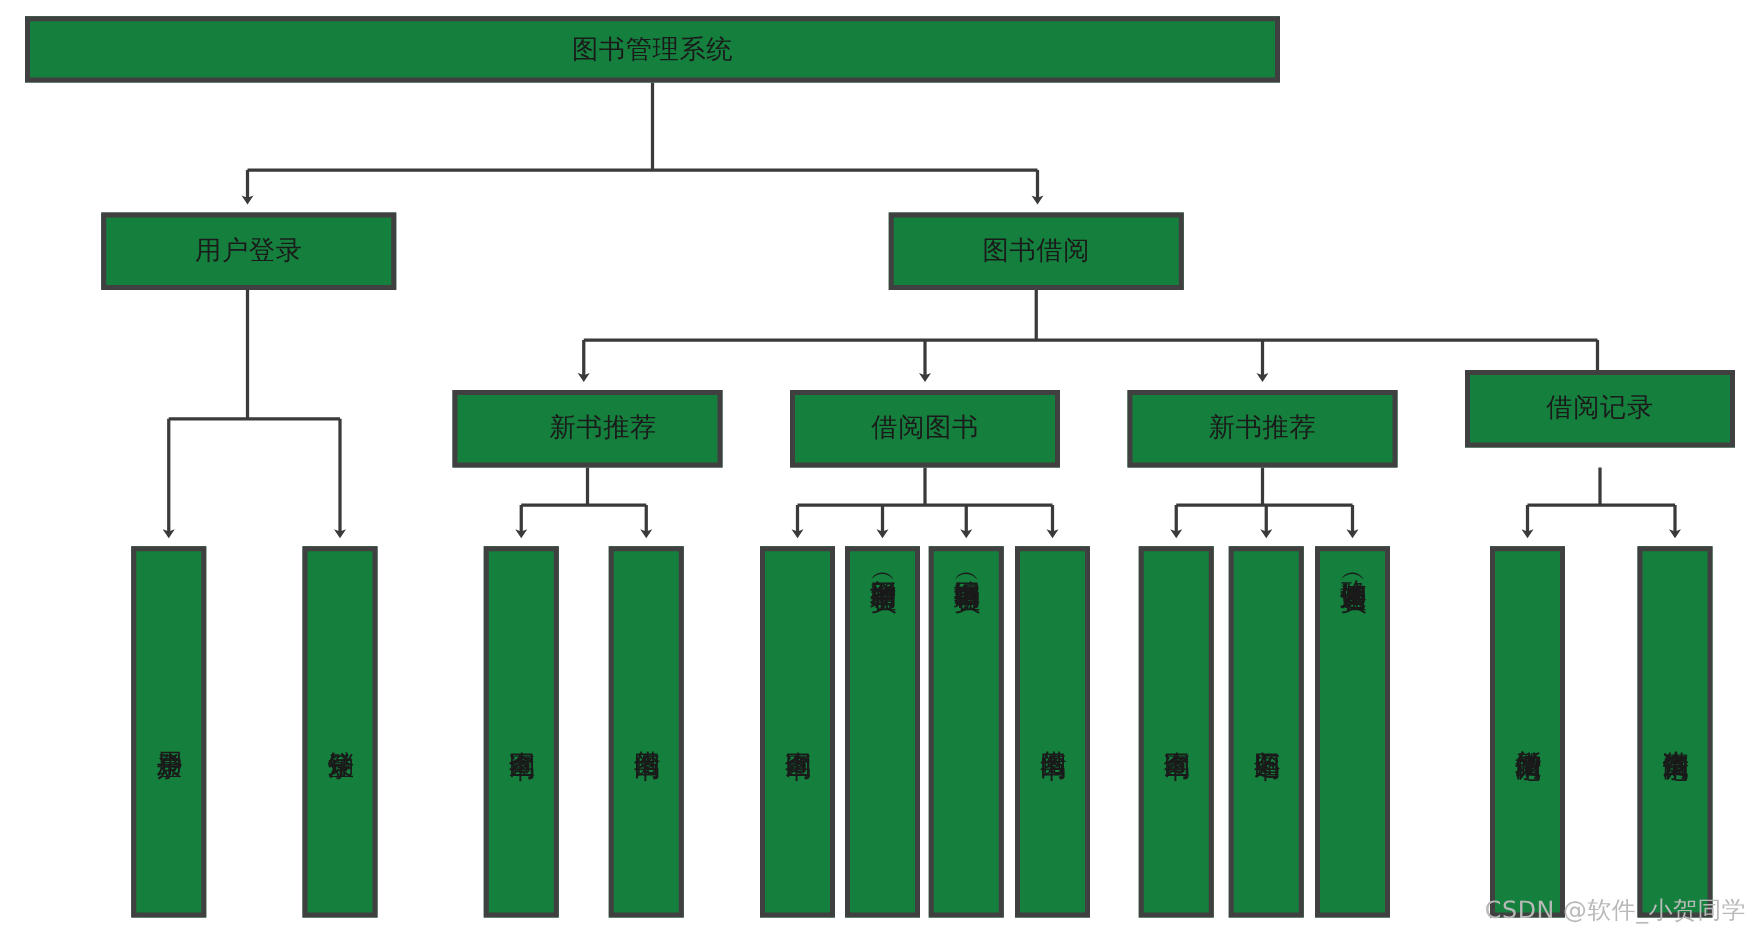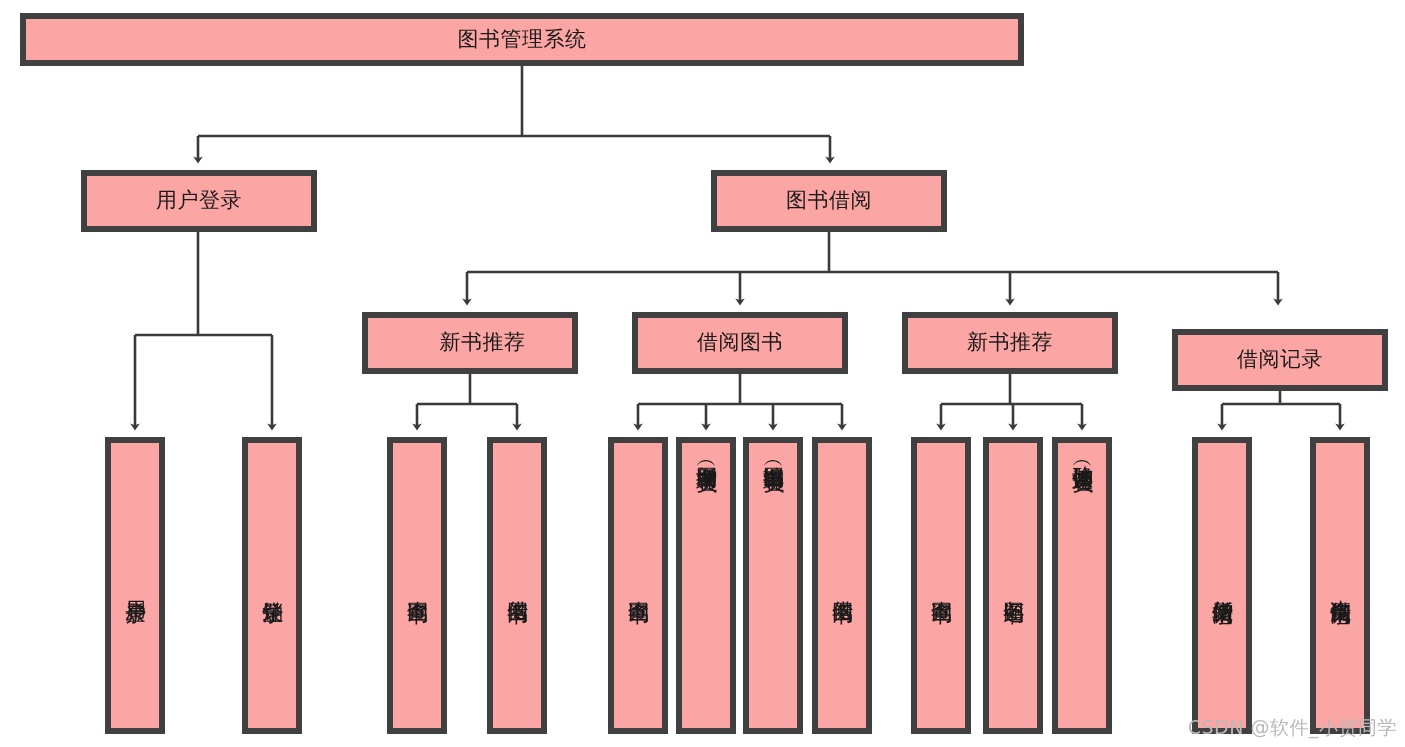--- a/index.html
+++ b/index.html
@@ -24,22 +24,22 @@
   svg.diagram-canvas {
     position: absolute;
     left: 0;
     top: 0;
     width: 1405px;
     height: 747px;
   }
   .node-box {
     position: absolute;
     box-sizing: border-box;
-    background: #fca5a5;
-    border: 6px solid #404040;
+    background: #15803d;
+    border: 4px solid #404040;
     display: flex;
     align-items: center;
     justify-content: center;
     overflow: hidden;
   }
   .node-label-h {
     font-size: 21px;
     line-height: 1.1;
     color: #1a1a1a;
     white-space: nowrap;
@@ -154,21 +154,21 @@
   </div>
 
   <div class="node-box" style="left:632px; top:312px; width:216px; height:62px;">
     <span class="node-label-h">借阅图书</span>
   </div>
 
   <div class="node-box" style="left:902px; top:312px; width:216px; height:62px;">
     <span class="node-label-h">新书推荐</span>
   </div>
 
-  <div class="node-box" style="left:1172px; top:329px; width:216px; height:62px;">
+  <div class="node-box" style="left:1172px; top:296px; width:216px; height:62px;">
     <span class="node-label-h">借阅记录</span>
   </div>
 
   <div class="node-box leaf-box" style="left:105px; top:437px; width:60px; height:297px;">
     <span class="node-label-v">用户登录</span>
   </div>
 
   <div class="node-box leaf-box" style="left:242px; top:437px; width:60px; height:297px;">
     <span class="node-label-v">注销登录</span>
   </div>

